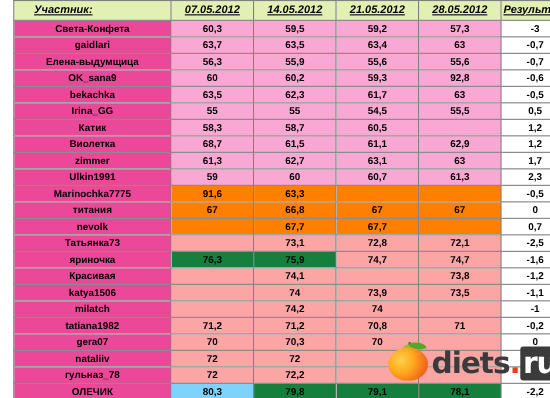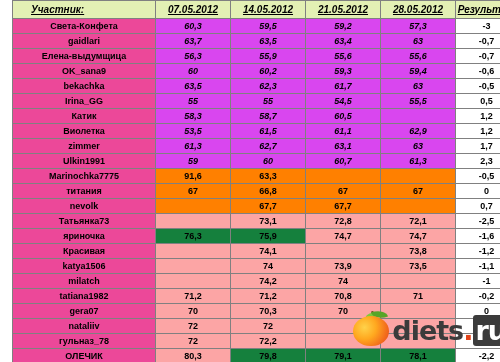--- a/index.html
+++ b/index.html
@@ -74,25 +74,25 @@
     font-weight: bold;
     border-right: 2px solid #606060;
   }
   td.res {
     background: #ffffff;
     border-left: 2px solid #606060;
     border-right: 2px solid #606060;
   }
 
   
-  .k-red    { background: #d946ef; font-style: italic; }
+  .k-red    { background: #f9a8d4; }
   .k-orange { background: #ff8000; }
   .k-yellow { background: #fca5a5; }
   .k-green  { background: #15803d; }
-  .k-cyan   { background: #fca5a5; }
+  .k-cyan   { background: #7dd3fc; }
 
   
   #logo {
     position: absolute;
     right: 4px;
     bottom: 16px;
     height: 40px;
     display: flex;
     align-items: flex-end;
     pointer-events: none;
@@ -198,21 +198,21 @@
           <td class="k-red">55,9</td>
           <td class="k-red">55,6</td>
           <td class="k-red">55,6</td>
           <td class="res">-0,7</td>
         </tr>
         <tr>
           <td class="name">OK_sana9</td>
           <td class="k-red">60</td>
           <td class="k-red">60,2</td>
           <td class="k-red">59,3</td>
-          <td class="k-red">59,4</td>
+          <td class="k-red">92,8</td>
           <td class="res">-0,6</td>
         </tr>
         <tr>
           <td class="name">bekachka</td>
           <td class="k-red">63,5</td>
           <td class="k-red">62,3</td>
           <td class="k-red">61,7</td>
           <td class="k-red">63</td>
           <td class="res">-0,5</td>
         </tr>
@@ -227,21 +227,21 @@
         <tr>
           <td class="name">Катик</td>
           <td class="k-red">58,3</td>
           <td class="k-red">58,7</td>
           <td class="k-red">60,5</td>
           <td class="k-red"></td>
           <td class="res">1,2</td>
         </tr>
         <tr>
           <td class="name">Виолетка</td>
-          <td class="k-red">53,5</td>
+          <td class="k-red">68,7</td>
           <td class="k-red">61,5</td>
           <td class="k-red">61,1</td>
           <td class="k-red">62,9</td>
           <td class="res">1,2</td>
         </tr>
         <tr>
           <td class="name">zimmer</td>
           <td class="k-red">61,3</td>
           <td class="k-red">62,7</td>
           <td class="k-red">63,1</td>

